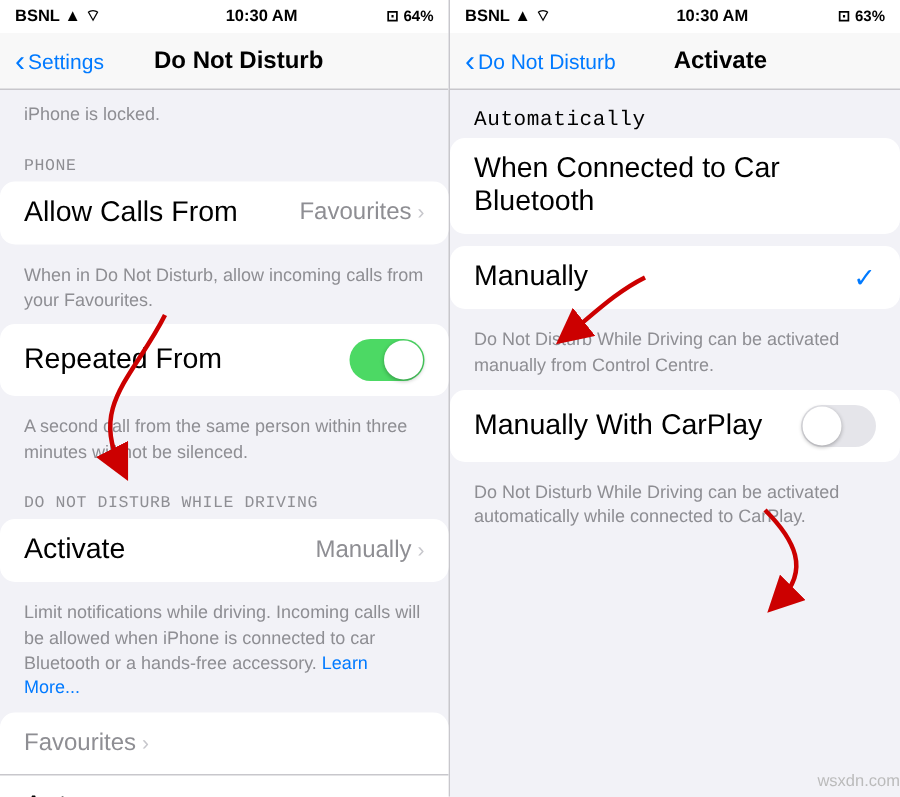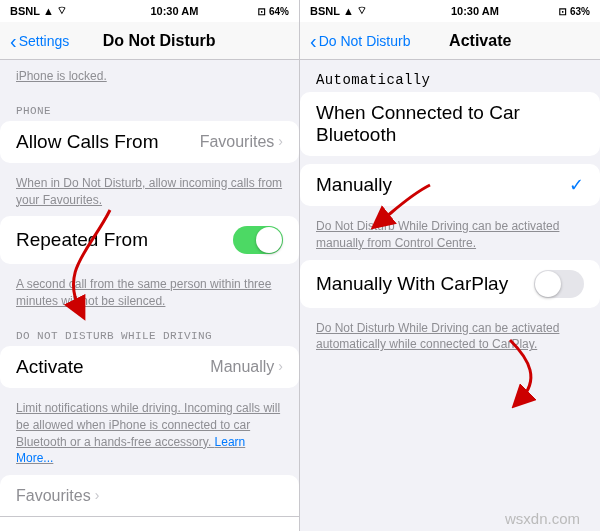--- a/index.html
+++ b/index.html
@@ -133,21 +133,20 @@
     }
     .toggle.on .toggle-knob { left: 23px; }
     .toggle.off .toggle-knob { left: 1px; }
 
     
     .desc {
       font-size: 12px;
       color: #8e8e93;
       padding: 4px 16px 8px 16px;
       line-height: 1.4;
-      text-decoration: underline;
     }
     .desc a { color: #007aff; text-decoration: none; }
 
     
     .checkmark {
       color: #007aff;
       font-size: 18px;
       font-weight: 400;
     }
 
@@ -327,14 +326,14 @@
       </marker>
     </defs>
 
     <path d="M 110 210 C 90 250, 60 270, 80 310" stroke="#cc0000" stroke-width="3" fill="none" marker-end="url(#arrowhead)"></path>
 
     <path d="M 430 185 C 410 195, 395 210, 380 222" stroke="#cc0000" stroke-width="3" fill="none" marker-end="url(#arrowhead)"></path>
 
     <path d="M 510 340 C 530 360, 540 380, 520 400" stroke="#cc0000" stroke-width="3" fill="none" marker-end="url(#arrowhead)"></path>
   </svg>
 
-  <div class="watermark" style="position:absolute;bottom:4px;right:20px;font-size:15px;color:#bbb;z-index:20;">wsxdn.com</div>
+  <div class="watermark" style="position:absolute;bottom:4px;right:0;font-size:11px;color:#bbb;z-index:20;">wsxdn.com</div>
 </div>
 
 </body></html>

